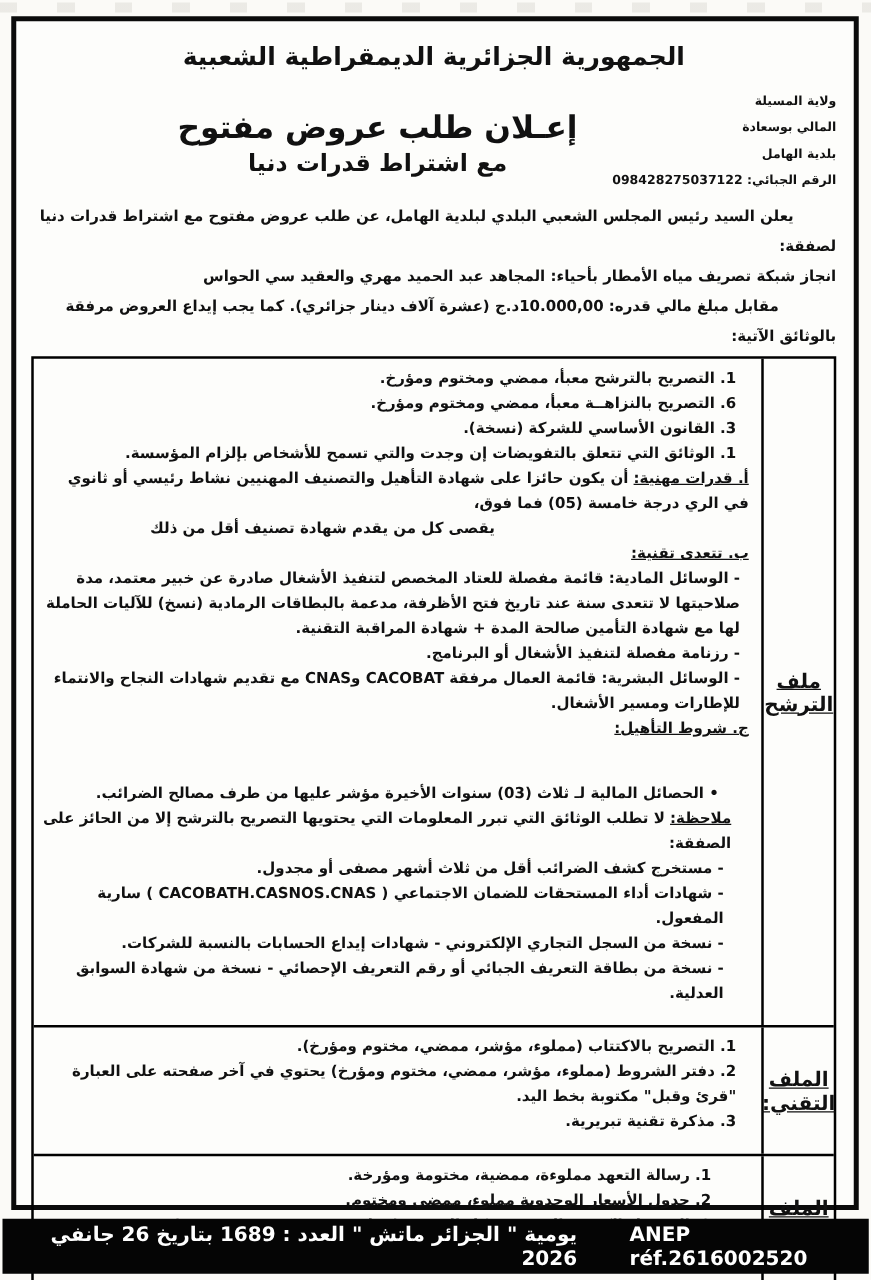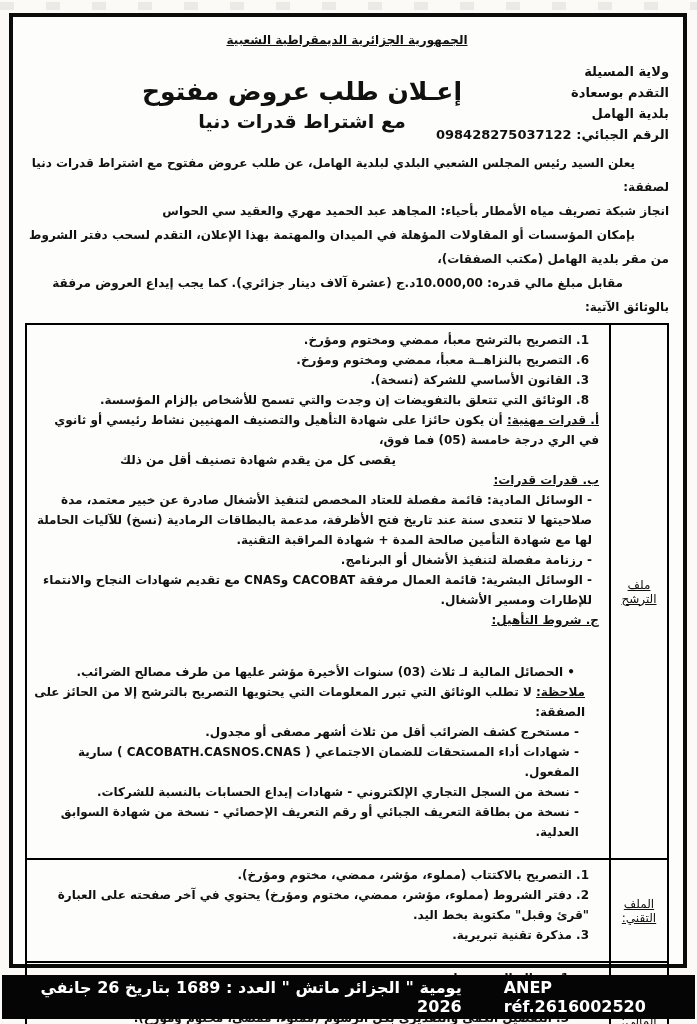--- a/index.html
+++ b/index.html
@@ -16,41 +16,41 @@
     background:repeating-linear-gradient(90deg,#d8d6d0 0 14px, transparent 14px 46px);
     opacity:.45;
   }
   .frame {
     position:absolute; top:13px; left:9px; right:10px; bottom:56px;
     border:4px solid #0b0b0b;
     background:#fdfdfb;
     padding:10px 14px 4px 12px;
   }
   .republic {
-    text-align:center; font-size:12px; font-weight:700;
-    text-decoration:underline; margin:6px 0 14px;
+    text-align:center; font-size:20px; font-weight:700;
+    margin:6px 0 14px;
   }
   .header-row { display:flex; align-items:flex-start; margin-bottom:6px; }
-  .authority { width:200px; font-size:13px; font-weight:700; line-height:21px; text-align:right; }
+  .authority { width:200px; font-size:10px; font-weight:700; line-height:21px; text-align:right; }
   .authority .tax { white-space:nowrap; }
   .title-block { flex:1; text-align:center; padding-top:16px; padding-left:110px; }
   .title-1 { font-size:25px; font-weight:800; letter-spacing:-.5px; }
   .title-2 { font-size:19px; font-weight:800; margin-top:4px; }
   .intro { font-size:12px; font-weight:600; line-height:24px; margin-top:2px; }
   .intro p.ind { text-indent:34px; }
   .intro p.ind2 { text-indent:46px; }
   .intro p.strong { font-weight:800; }
   .doc-table { border:2px solid #000; margin-top:4px; }
   .t-row { display:flex; }
   .t-row + .t-row { border-top:2px solid #000; }
   .t-label {
     width:58px; flex:0 0 58px;
     border-left:2px solid #000;
     display:flex; align-items:center; justify-content:center;
-    font-size:12px; font-weight:400; text-align:center;
+    font-size:16px; font-weight:700; text-align:center;
   }
   .t-label span { text-decoration:underline; }
   .t-content { flex:1; padding:5px 8px 16px 6px; font-size:12px; font-weight:600; line-height:20px; }
   .ln { text-align:right; }
   .ln .lead { font-weight:800; text-decoration:underline; }
   .num  { padding-right:12px; }
   .sub  { padding-right:2px; }
   .dash { padding-right:9px; }
   .bullet { padding-right:26px;margin-top:32px; }
   .note { padding-right:16px; }
@@ -68,51 +68,50 @@
 <body>
 <div class="scan-noise"></div>
 
 <div class="frame">
 
   <div class="republic">الجمهورية الجزائرية الديمقراطية الشعبية</div>
 
   <div class="header-row">
     <div class="authority">
       <div>ولاية المسيلة</div>
-      <div>التقدم بوسعادة</div>
+      <div>المالي بوسعادة</div>
       <div>بلدية الهامل</div>
       <div class="tax"><span>الرقم الجبائي:</span> <span>098428275037122</span></div>
     </div>
     <div class="title-block">
       <div class="title-1">إعـلان طلب عروض مفتوح</div>
       <div class="title-2">مع اشتراط قدرات دنيا</div>
     </div>
   </div>
 
   <div class="intro">
     <p class="ind">يعلن السيد رئيس المجلس الشعبي البلدي لبلدية الهامل، عن طلب عروض مفتوح مع اشتراط قدرات دنيا لصفقة:</p>
     <p class="strong">انجاز شبكة تصريف مياه الأمطار بأحياء: المجاهد عبد الحميد مهري والعقيد سي الحواس</p>
-    <p class="ind">بإمكان المؤسسات أو المقاولات المؤهلة في الميدان والمهتمة بهذا الإعلان، التقدم لسحب دفتر الشروط من مقر بلدية الهامل (مكتب الصفقات)،</p>
     <p class="ind2">مقابل مبلغ مالي قدره: 10.000,00د.ج (عشرة آلاف دينار جزائري). كما يجب إيداع العروض مرفقة بالوثائق الآتية:</p>
   </div>
 
   <div class="doc-table">
 
     <div class="t-row">
       <div class="t-label">
           <span>ملف الترشح</span>
         </div>
       <div class="t-content">
         <div class="ln num"><span class="lead"></span><span>1. التصريح بالترشح معبأ، ممضي ومختوم ومؤرخ.</span></div>
         <div class="ln num"><span class="lead"></span><span>6. التصريح بالنزاهــة معبأ، ممضي ومختوم ومؤرخ.</span></div>
         <div class="ln num"><span class="lead"></span><span>3. القانون الأساسي للشركة (نسخة).</span></div>
-        <div class="ln num"><span class="lead"></span><span>8. الوثائق التي تتعلق بالتفويضات إن وجدت والتي تسمح للأشخاص بإلزام المؤسسة.</span></div>
+        <div class="ln num"><span class="lead"></span><span>1. الوثائق التي تتعلق بالتفويضات إن وجدت والتي تسمح للأشخاص بإلزام المؤسسة.</span></div>
         <div class="ln sub"><span class="lead">أ. قدرات مهنية:</span><span> أن يكون حائزا على شهادة التأهيل والتصنيف المهنيين نشاط رئيسي أو ثانوي في الري درجة خامسة (05) فما فوق،</span></div>
         <div class="ln cont"><span class="lead"></span><span>يقصى كل من يقدم شهادة تصنيف أقل من ذلك</span></div>
-        <div class="ln sub"><span class="lead">ب. قدرات قدرات:</span><span></span></div>
+        <div class="ln sub"><span class="lead">ب. تتعدى تقنية:</span><span></span></div>
         <div class="ln dash"><span class="lead"></span><span>- الوسائل المادية: قائمة مفصلة للعتاد المخصص لتنفيذ الأشغال صادرة عن خبير معتمد، مدة صلاحيتها لا تتعدى سنة عند تاريخ فتح الأظرفة، مدعمة بالبطاقات الرمادية (نسخ) للآليات الحاملة لها مع شهادة التأمين صالحة المدة + شهادة المراقبة التقنية.</span></div>
         <div class="ln dash"><span class="lead"></span><span>- رزنامة مفصلة لتنفيذ الأشغال أو البرنامج.</span></div>
         <div class="ln dash"><span class="lead"></span><span>- الوسائل البشرية: قائمة العمال مرفقة CACOBAT وCNAS مع تقديم شهادات النجاح والانتماء للإطارات ومسير الأشغال.</span></div>
         <div class="ln sub"><span class="lead">ج. شروط التأهيل:</span><span></span></div>
         <div class="ln bullet"><span class="lead"></span><span>• الحصائل المالية لـ ثلاث (03) سنوات الأخيرة مؤشر عليها من طرف مصالح الضرائب.</span></div>
         <div class="ln note"><span class="lead">ملاحظة:</span><span> لا تطلب الوثائق التي تبرر المعلومات التي يحتويها التصريح بالترشح إلا من الحائز على الصفقة:</span></div>
         <div class="ln dash2"><span class="lead"></span><span>- مستخرج كشف الضرائب أقل من ثلاث أشهر مصفى أو مجدول.</span></div>
         <div class="ln dash2"><span class="lead"></span><span>- شهادات أداء المستحقات للضمان الاجتماعي ( CACOBATH.CASNOS.CNAS ) سارية المفعول.</span></div>
         <div class="ln dash2"><span class="lead"></span><span>- نسخة من السجل التجاري الإلكتروني - شهادات إيداع الحسابات بالنسبة للشركات.</span></div>
         <div class="ln dash2"><span class="lead"></span><span>- نسخة من بطاقة التعريف الجبائي أو رقم التعريف الإحصائي - نسخة من شهادة السوابق العدلية.</span></div>

